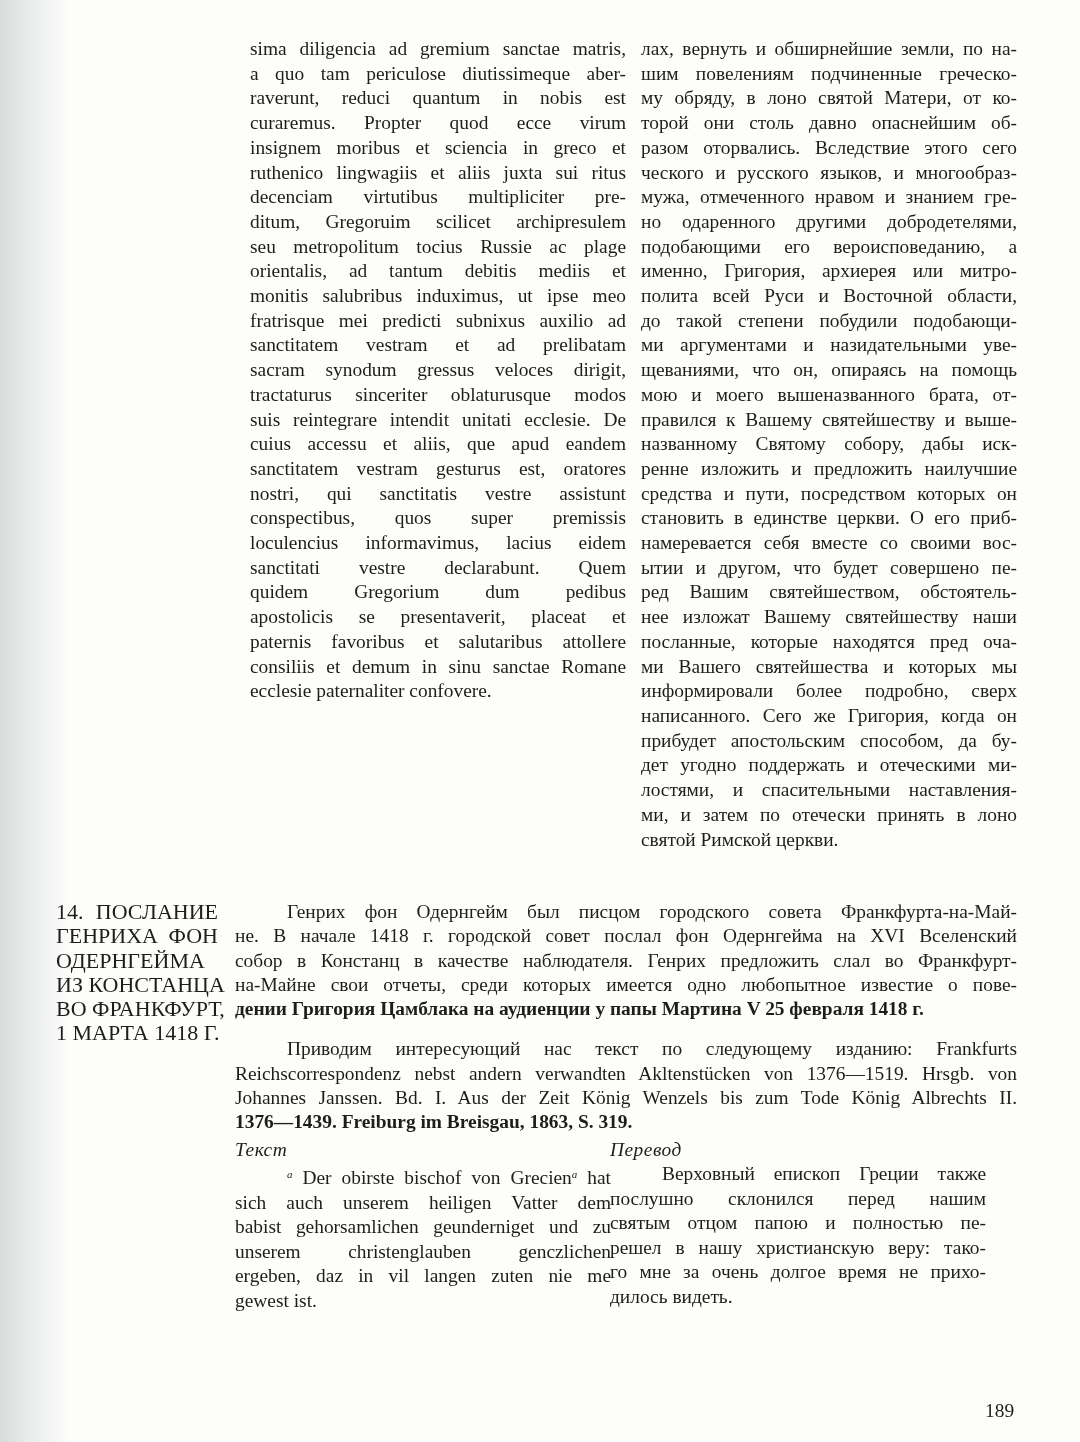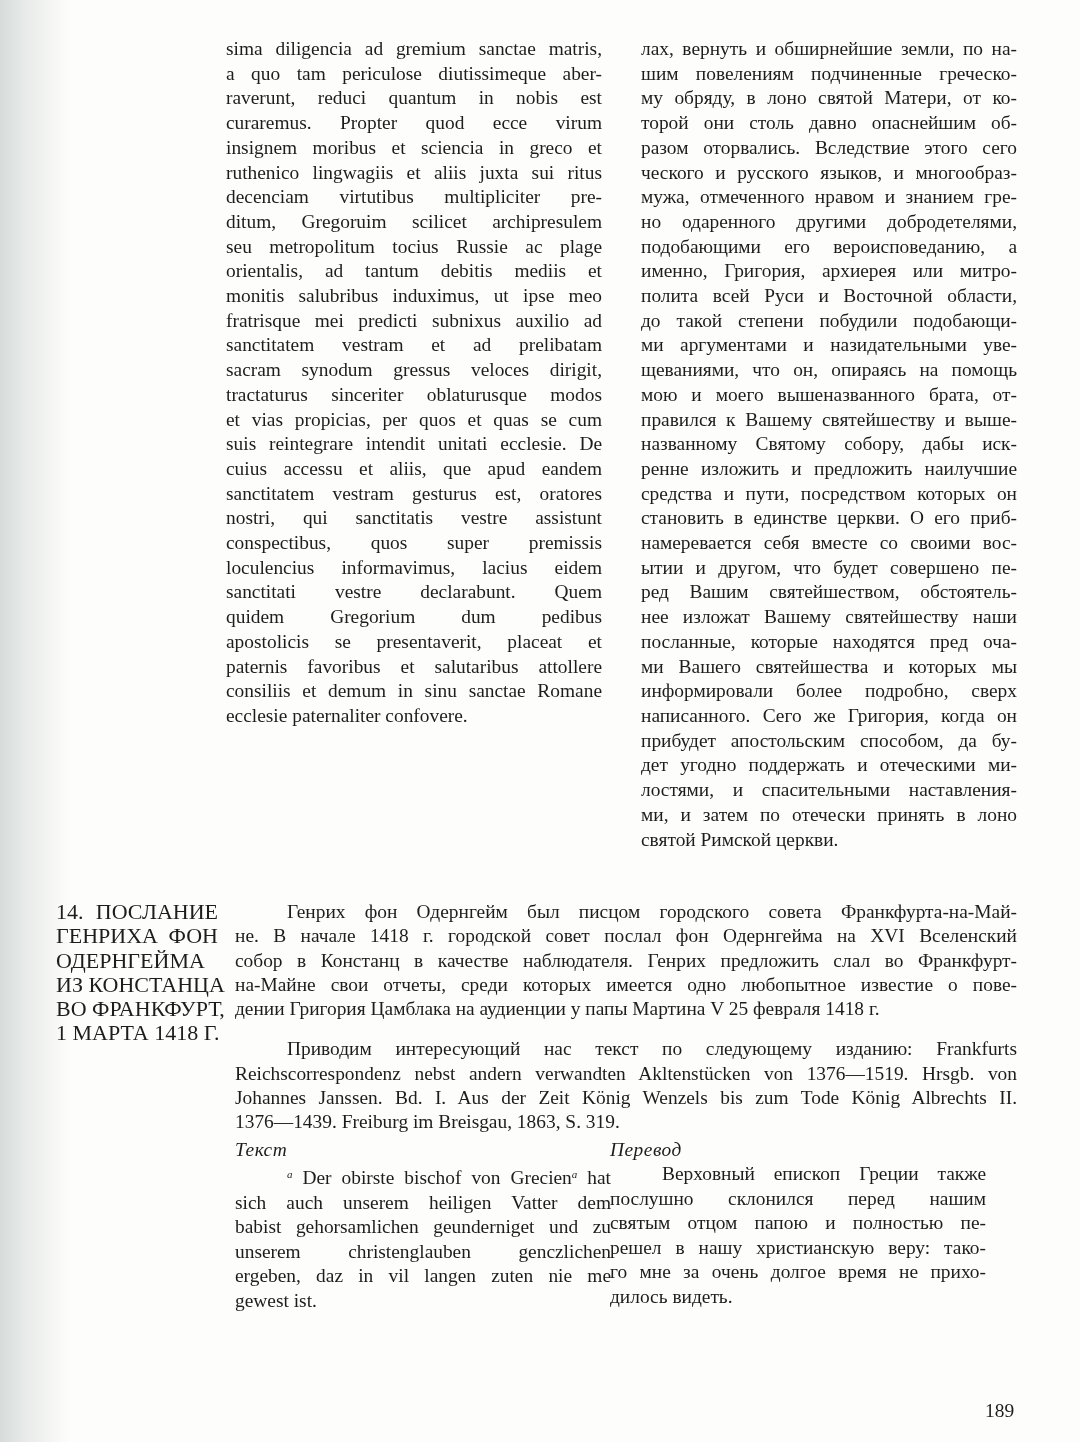--- a/index.html
+++ b/index.html
@@ -18,34 +18,34 @@
     }
     .col {
       position: absolute;
       font-size: 19.4px;
       line-height: 24.7px;
       text-align: justify;
       hyphens: manual;
     }
     .col .line { display: block; text-align: justify; text-align-last: justify; white-space: nowrap; }
     .col .line.last { text-align-last: left; }
-    #latin-col { left: 226px; top: 37px; width: 376px; }
+    #latin-col { left: 250px; top: 37px; width: 376px; }
     #russian-col { left: 641px; top: 37px; width: 376px; }
 
     #section-heading {
       position: absolute; left: 56px; top: 900px; width: 162px;
       font-size: 22px; line-height: 24.3px;
       text-transform: uppercase;
     }
     #section-heading .line { display: block; white-space: nowrap; text-align: justify; text-align-last: justify; }
     #section-heading .line.last { text-align-last: left; }
 
     #intro { position: absolute; left: 235px; top: 900px; width: 782px; font-size: 19.4px; line-height: 24.3px; }
     #intro .line { display: block; white-space: nowrap; text-align: justify; text-align-last: justify; }
-    #intro .line.last { text-align-last: left; }
+    #intro .line.last { text-align-last: left; font-weight: bold; }
     #intro .indent { padding-left: 52px; }
     #intro .para2 { margin-top: 16px; }
 
     .subhead { font-style: italic; font-size: 19.4px; line-height: 24px; letter-spacing: 0.5px; }
     #text-col { position: absolute; left: 235px; top: 1138px; width: 376px; font-size: 19.4px; line-height: 24.5px; }
     #trans-col { position: absolute; left: 610px; top: 1138px; width: 376px; font-size: 19.4px; line-height: 24.5px; }
     #text-col .line, #trans-col .line { display: block; white-space: nowrap; text-align: justify; text-align-last: justify; }
     #text-col .line.last, #trans-col .line.last { text-align-last: left; }
     .indent2 { padding-left: 52px; }
     sup.fn { font-style: italic; font-size: 11px; vertical-align: 6px; }
@@ -67,21 +67,20 @@
     <span class="line">ruthenico lingwagiis et aliis juxta sui ritus</span>
     <span class="line">decenciam  virtutibus multipliciter pre-</span>
     <span class="line">ditum, Gregoruim scilicet archipresulem</span>
     <span class="line">seu metropolitum tocius Russie ac plage</span>
     <span class="line">orientalis, ad tantum debitis mediis et</span>
     <span class="line">monitis salubribus induximus, ut ipse meo</span>
     <span class="line">fratrisque mei predicti subnixus auxilio ad</span>
     <span class="line">sanctitatem vestram et ad prelibatam</span>
     <span class="line">sacram synodum gressus veloces dirigit,</span>
     <span class="line">tractaturus sinceriter oblaturusque modos</span>
-    <span class="line">et vias propicias, per quos et quas se cum</span>
     <span class="line">suis reintegrare intendit unitati ecclesie. De</span>
     <span class="line">cuius accessu et aliis, que apud eandem</span>
     <span class="line">sanctitatem vestram gesturus est, oratores</span>
     <span class="line">nostri, qui sanctitatis vestre assistunt</span>
     <span class="line">conspectibus, quos super premissis</span>
     <span class="line">loculencius informavimus, lacius eidem</span>
     <span class="line">sanctitati vestre declarabunt. Quem</span>
     <span class="line">quidem Gregorium dum pedibus</span>
     <span class="line">apostolicis se presentaverit, placeat et</span>
     <span class="line">paternis favoribus et salutaribus attollere</span>

